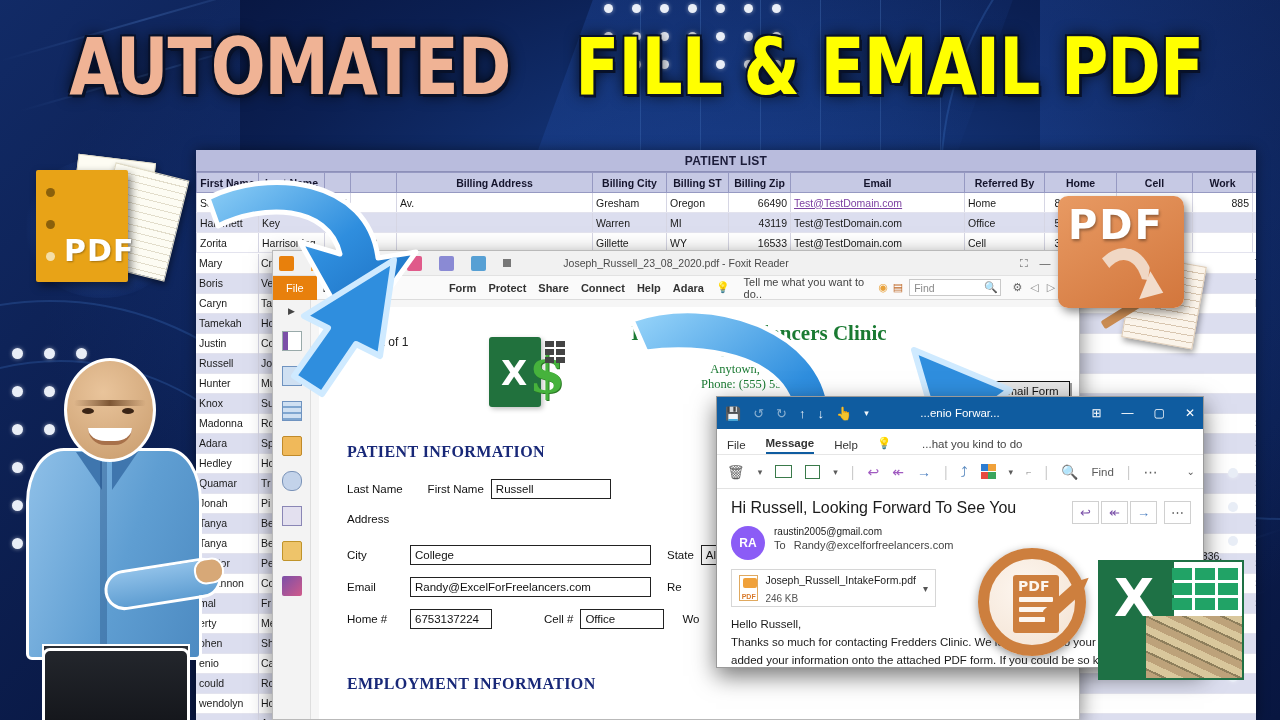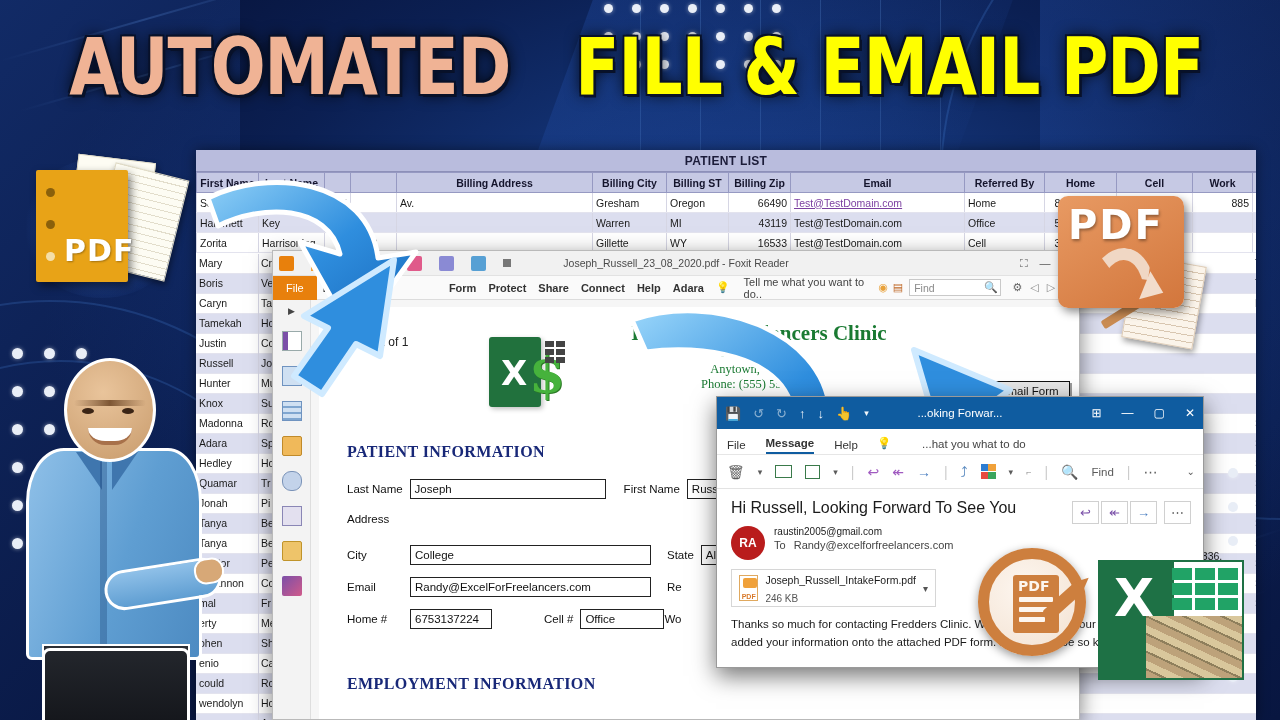--- a/index.html
+++ b/index.html
@@ -207,21 +207,21 @@
   #outlook .otabs { height:26px; background:#fff; border-bottom:1px solid #e6e6e6; display:flex;
                     align-items:flex-end; font-size:11.5px; color:#333; padding-left:10px; gap:20px; }
   #outlook .otabs .t { padding-bottom:3px; }
   #outlook .otabs .t.active { border-bottom:2px solid #0f5ca0; font-weight:bold; }
   #outlook .otabs .tell { color:#444; margin-left:10px; padding-bottom:4px; }
   #outlook .otools { height:34px; background:#fff; border-bottom:1px solid #e3e3e3; display:flex;
                      align-items:center; gap:13px; padding:0 10px; color:#5b5b5b; font-size:14px; position:relative; }
   #outlook .obody { position:absolute; left:0; right:0; top:92px; bottom:0; background:#fff; padding:10px 14px; }
   #outlook .subject { font-size:16px; color:#1b1b1b; margin-bottom:9px; }
   #outlook .sender { display:flex; align-items:flex-start; gap:9px; }
-  #outlook .ava { width:34px; height:34px; border-radius:50%; background:#b91c1c; color:#fff;
+  #outlook .ava { width:34px; height:34px; border-radius:50%; background:#8b5cf6; color:#fff;
                   font-size:12px; display:flex; align-items:center; justify-content:center; font-weight:bold; flex:0 0 auto; }
   #outlook .from { font-size:10px; color:#1b1b1b; }
   #outlook .to { font-size:11px; color:#444; margin-top:2px; }
   #outlook .replybar { position:absolute; right:12px; top:12px; display:flex; gap:2px; }
   #outlook .replybar div { width:27px; height:23px; border:1px solid #d0d0d0; display:flex; align-items:center;
                            justify-content:center; font-size:13px; color:#7a4fa8; background:#fff; }
   #outlook .attach { margin-top:9px; width:205px; border:1px solid #d6d6d6; height:38px; display:flex;
                      align-items:center; gap:7px; padding:0 7px; }
   #outlook .attach .aicon { width:22px; height:26px; background:#fff; border:1px solid #e0a95f;
                             font-size:7px; color:#d8792a; display:flex; align-items:flex-end; justify-content:center;
@@ -725,21 +725,20 @@
       <p>Anytown, CA USA</p>
       <p>Phone: (555) 555-5555</p>
     </div>
 
     <div class="intake">PATIENT INTAKE</div>
 
     <div class="sec-title" style="left:28px;top:136px;">PATIENT INFORMATION</div>
 
     <div class="frow" style="left:28px;top:172px;">
       <span class="flabel">Last Name</span>
-      <span class="fbox" style="width:196px">Joseph</span>
       <span class="flabel" style="margin-left:18px">First Name</span>
       <span class="fbox" style="width:120px">Russell</span>
     </div>
 
     <div class="frow" style="left:28px;top:206px;">
       <span class="flabel" style="width:56px">Address</span>
     </div>
 
     <div class="frow" style="left:28px;top:238px;">
       <span class="flabel" style="width:56px">City</span>
@@ -752,21 +751,21 @@
       <span class="flabel" style="width:56px">Email</span>
       <span class="fbox" style="width:241px">Randy@ExcelForFreelancers.com</span>
       <span class="flabel" style="margin-left:16px">Re</span>
     </div>
 
     <div class="frow" style="left:28px;top:302px;">
       <span class="flabel" style="width:56px">Home #</span>
       <span class="fbox" style="width:82px">6753137224</span>
       <span class="flabel" style="margin-left:52px">Cell #</span>
       <span class="fbox" style="width:84px">Office</span>
-      <span class="flabel" style="">Wo</span>
+      <span class="flabel" style="margin-left:18px">Wo</span>
     </div>
 
 
     <div class="sec-title" style="left:28px;top:368px;">EMPLOYMENT  INFORMATION</div>
 
     <div class="formbtn" style="left:666px;top:74px;">E-mail Form</div>
     <div class="formbtn" style="left:666px;top:109px;">Print Form</div>
   </div>
 </div>
 
@@ -800,34 +799,34 @@
 
 <div id="outlook">
   <div class="obar">
     <span class="oi">💾</span>
     <span class="oi" style="opacity:.5">↺</span>
     <span class="oi" style="opacity:.5">↻</span>
     <span class="oi">↑</span>
     <span class="oi">↓</span>
     <span class="oi">👆</span>
     <span class="oi" style="font-size:9px">▾</span>
-    <div class="otitle">...oking Forwar...</div>
+    <div class="otitle">...enio Forwar...</div>
     <div class="owbtn">
       <span>⊞</span>
       <span>—</span>
       <span>▢</span>
       <span>✕</span>
     </div>
   </div>
   <div class="otabs">
     <span class="t">File</span>
     <span class="t active">Message</span>
     <span class="t">Help</span>
     <span style="padding-bottom:4px;color:#666;">💡</span>
-    <span class="tell">...hat you what to do</span>
+    <span class="tell">...hat you kind to do</span>
   </div>
   <div class="otools">
     <span>🗑</span>
     <span style="font-size:9px">▾</span>
     <span style="border:1.5px solid #3a7a4a;width:17px;height:13px;display:inline-block;"></span>
     <span style="border:1.5px solid #3a7a4a;width:15px;height:14px;display:inline-block;"></span>
     <span style="font-size:9px">▾</span>
     <span style="color:#ccc">|</span>
     <span style="color:#a05ac0">↩</span>
     <span style="color:#a05ac0">↞</span>
@@ -866,20 +865,21 @@
     </div>
     <div class="attach">
       <span class="aicon">PDF</span>
       <span>
         <span class="aname">Joseph_Russell_IntakeForm.pdf</span><br>
         <span class="asize">246 KB</span>
       </span>
       <span style="margin-left:auto;font-size:10px;color:#555;">▾</span>
     </div>
     <div class="msg">
+      <div>Hello Russell,</div>
       <div>Thanks so much for contacting Fredders Clinic. We look forward to your vi</div>
       <div>added your information onto the attached PDF form. If you could be so kind as t</div>
     </div>
   </div>
 </div>
 
 <div class="arrow" style="left:178px;top:168px;">
   <svg width="270" height="200" viewBox="0 0 270 200">
     <defs>
       <linearGradient id="ag1" x1="0" y1="0" x2="1" y2="1">

